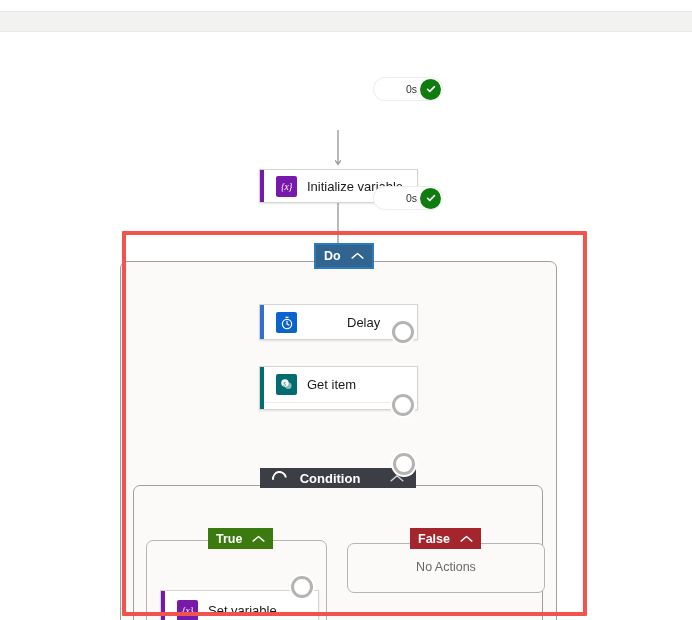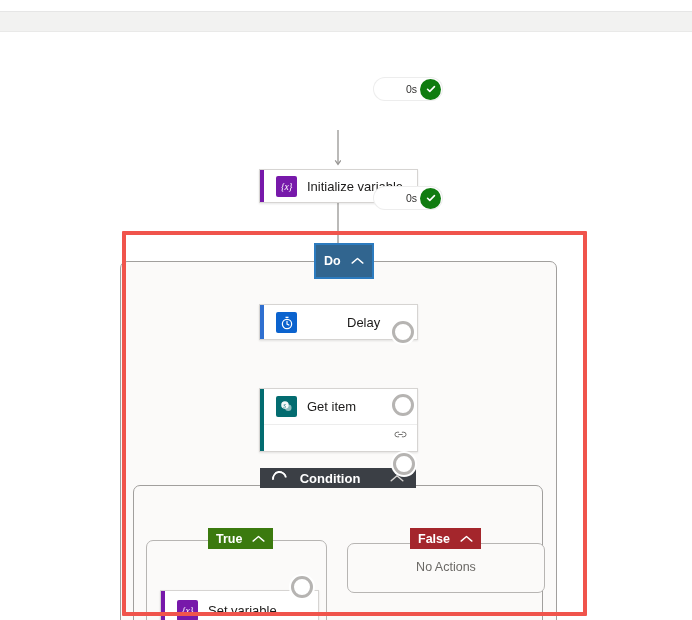--- a/index.html
+++ b/index.html
@@ -143,21 +143,21 @@
     position: absolute;
     display: flex; align-items: center;
     height: 21px;
     padding: 0 8px;
     font-size: 12.5px;
     font-weight: bold;
     color: #ffffff;
     white-space: nowrap;
   }
   .chip .chev { margin-left: 10px; display:flex; align-items:center; }
-  .chip.do     { background: #31658f; border: 2px solid #2c7bbf; height: 36px; }
+  .chip.do     { background: #31658f; border: 2px solid #2c7bbf; height: 26px; }
   .chip.cond   {
     background: #3b3f45; height: 20px; padding: 0 12px;
     font-weight: bold; font-size: 13px; justify-content: space-between;
   }
   .chip.cond .chev { margin-left: 26px; }
   .chip.tru    { background: #3b7a0e; }
   .chip.fal    { background: #a4262c; }
 
   .spinner {
     width: 15px; height: 15px; border-radius: 50%;
@@ -264,21 +264,21 @@
             <rect x="6.3" y="0.8" width="3.4" height="1.5" fill="#ffffff"></rect>
             <circle cx="8" cy="9.2" r="5.3" fill="none" stroke="#ffffff" stroke-width="1.4"></circle>
             <path d="M8,6.0 L8,9.2 L10.2,10.4" fill="none" stroke="#ffffff" stroke-width="1.3" stroke-linecap="round"></path>
           </svg>
         </div>
         <div class="title">Delay</div>
       </div>
     </div>
     <div class="pending" style="left:392px; top:289px;"></div>
 
-    <div class="card" style="left:259px; top:356px; width:159px; height:64px;">
+    <div class="card" style="left:259px; top:334px; width:159px; height:44px;">
       <div class="accent" style="background:#036c70;"></div>
       <div class="body" style="padding-top:7px;padding-bottom:7px;min-height:32px;">
         <div class="itile sp">
           <svg width="13" height="13" viewBox="0 0 16 16" aria-hidden="true">
             <circle cx="6.1" cy="6.1" r="4.6" fill="#ffffff" opacity="0.95"></circle>
             <circle cx="10.2" cy="9.4" r="4.0" fill="#ffffff" opacity="0.55"></circle>
             <text x="4.0" y="9.3" font-size="6.5" font-family="Liberation Serif, serif" font-style="italic" fill="#036c70">S</text>
           </svg>
         </div>
         <div class="title">Get item</div>

